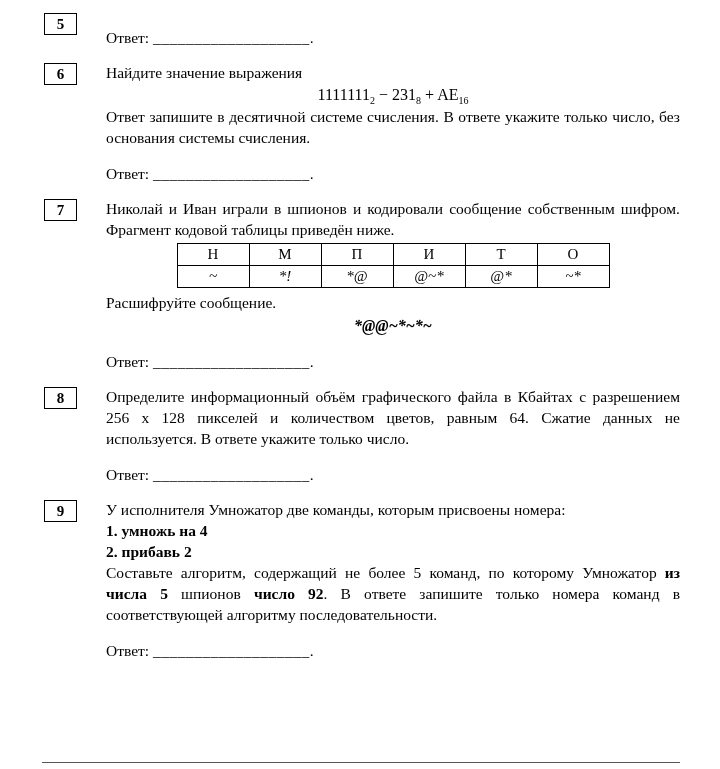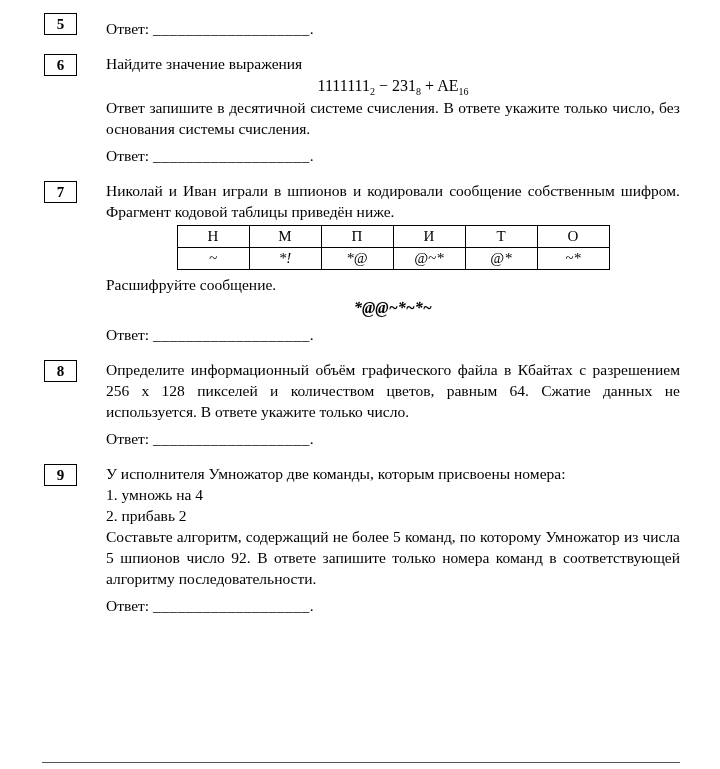--- a/index.html
+++ b/index.html
@@ -39,23 +39,23 @@
     font-weight: bold;
     font-size: 15px;
     background: #fff;
   }
   .content {
     flex: 1;
     min-width: 0;
   }
   p { margin: 0; }
   .just { text-align: justify; }
-  .answer { margin-top: 6px; }
+  .answer { margin-top: 15px; }
   .answer-line { letter-spacing: 0.5px; }
-  .b { font-weight: normal; }
+  .b { font-weight: bold; }
   sub {
     font-size: 10px;
     line-height: 0;
   }
   .formula {
     text-align: center;
     margin: 1px 0 1px 0;
     font-size: 16px;
   }
   table.code-table {

